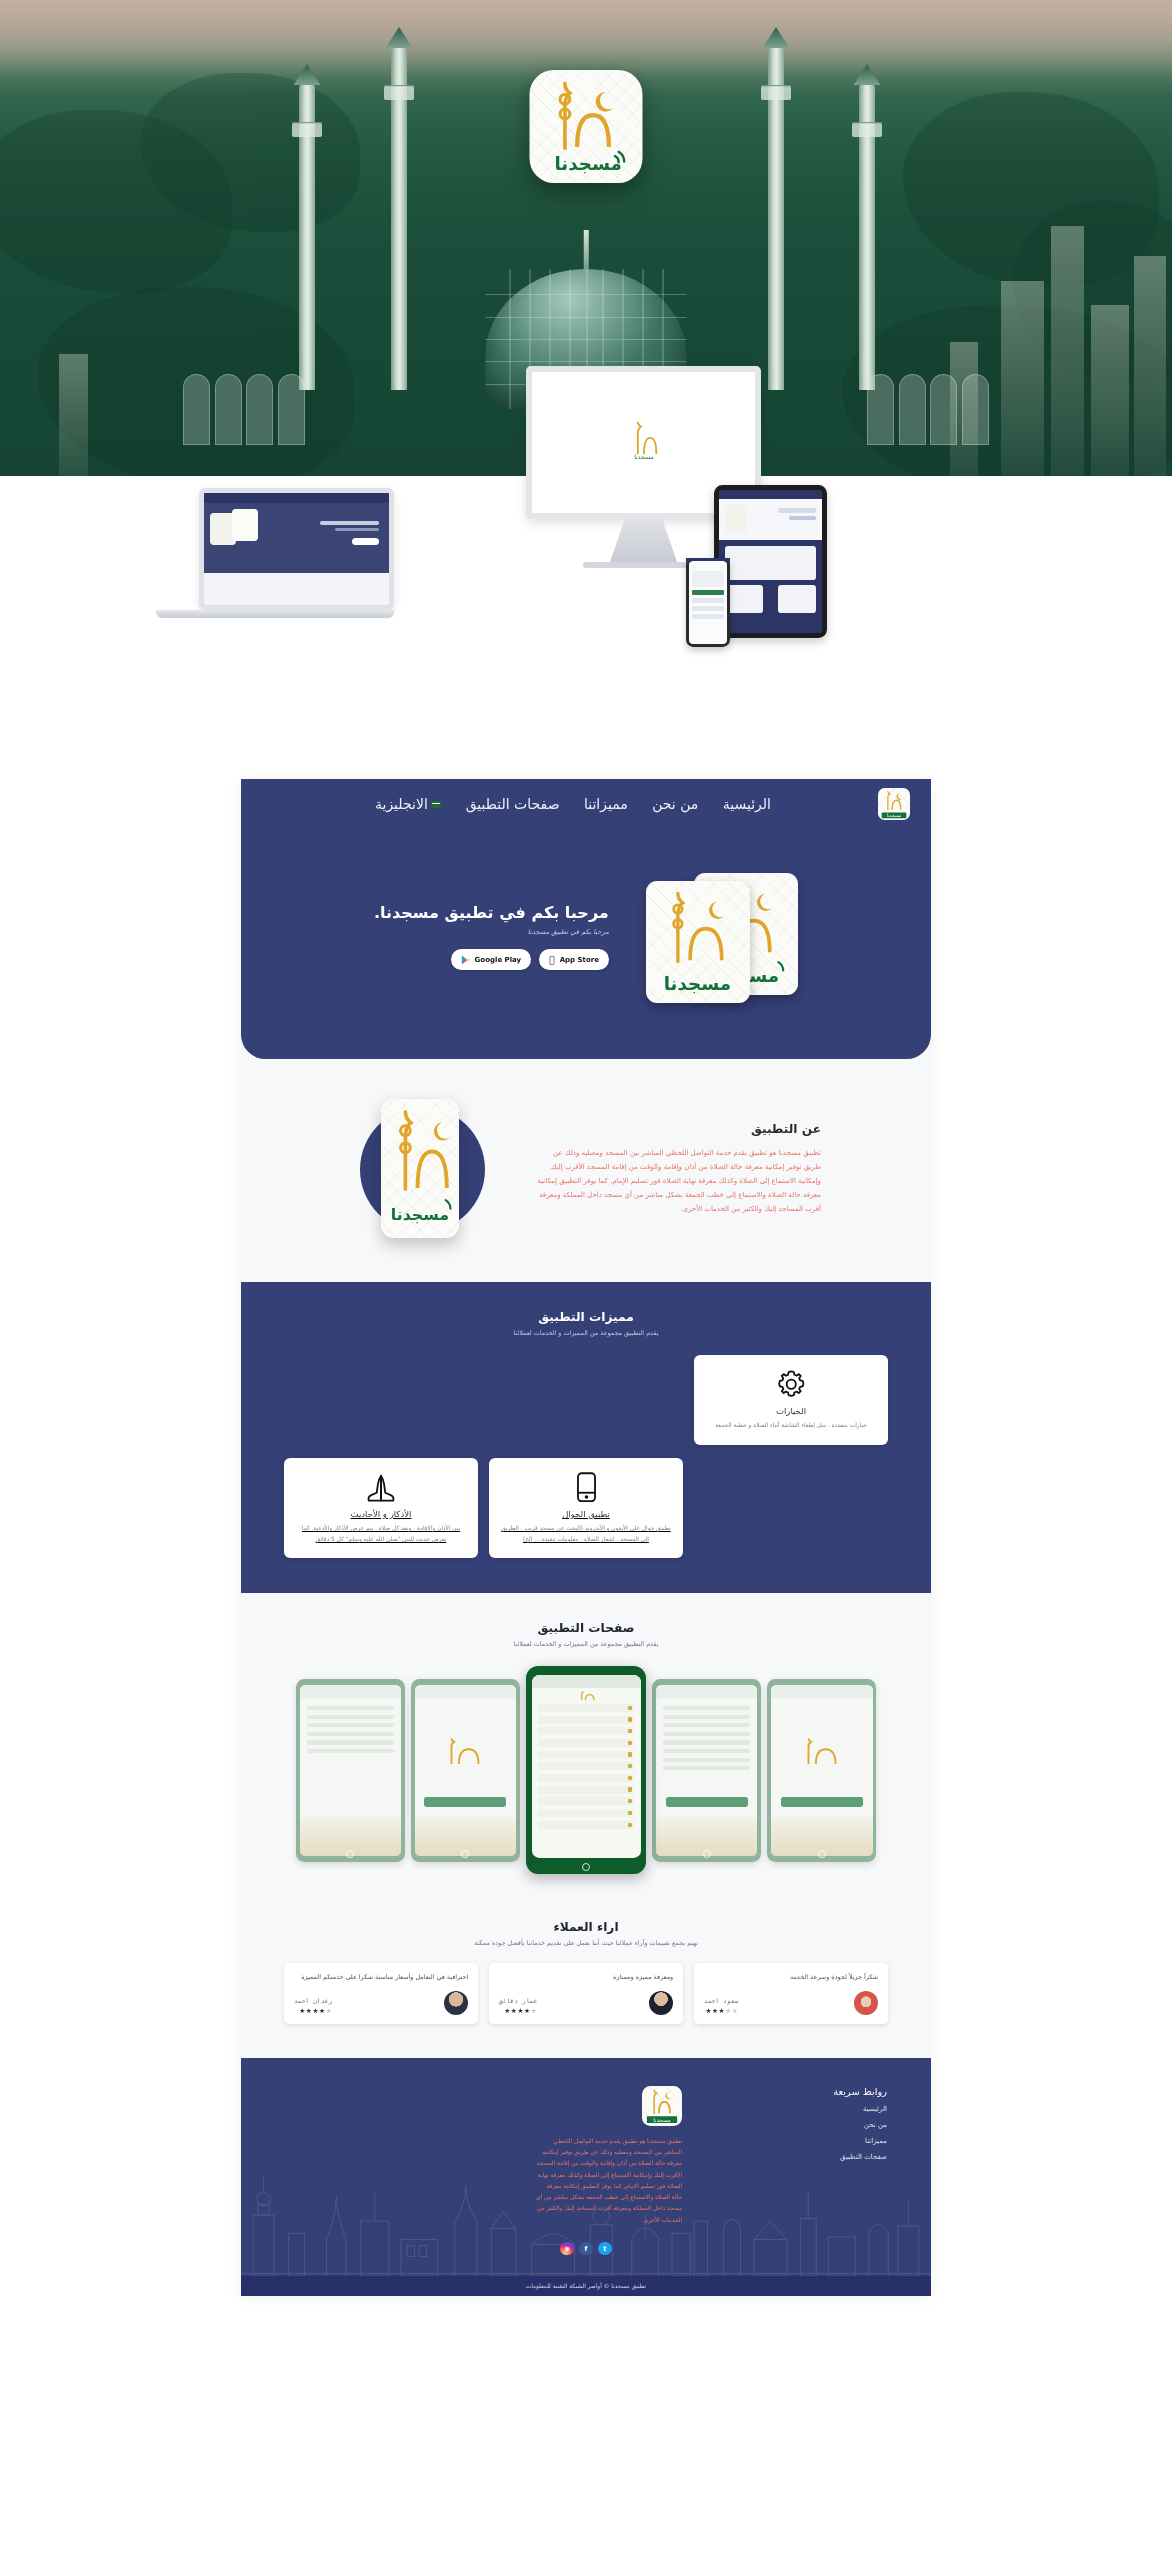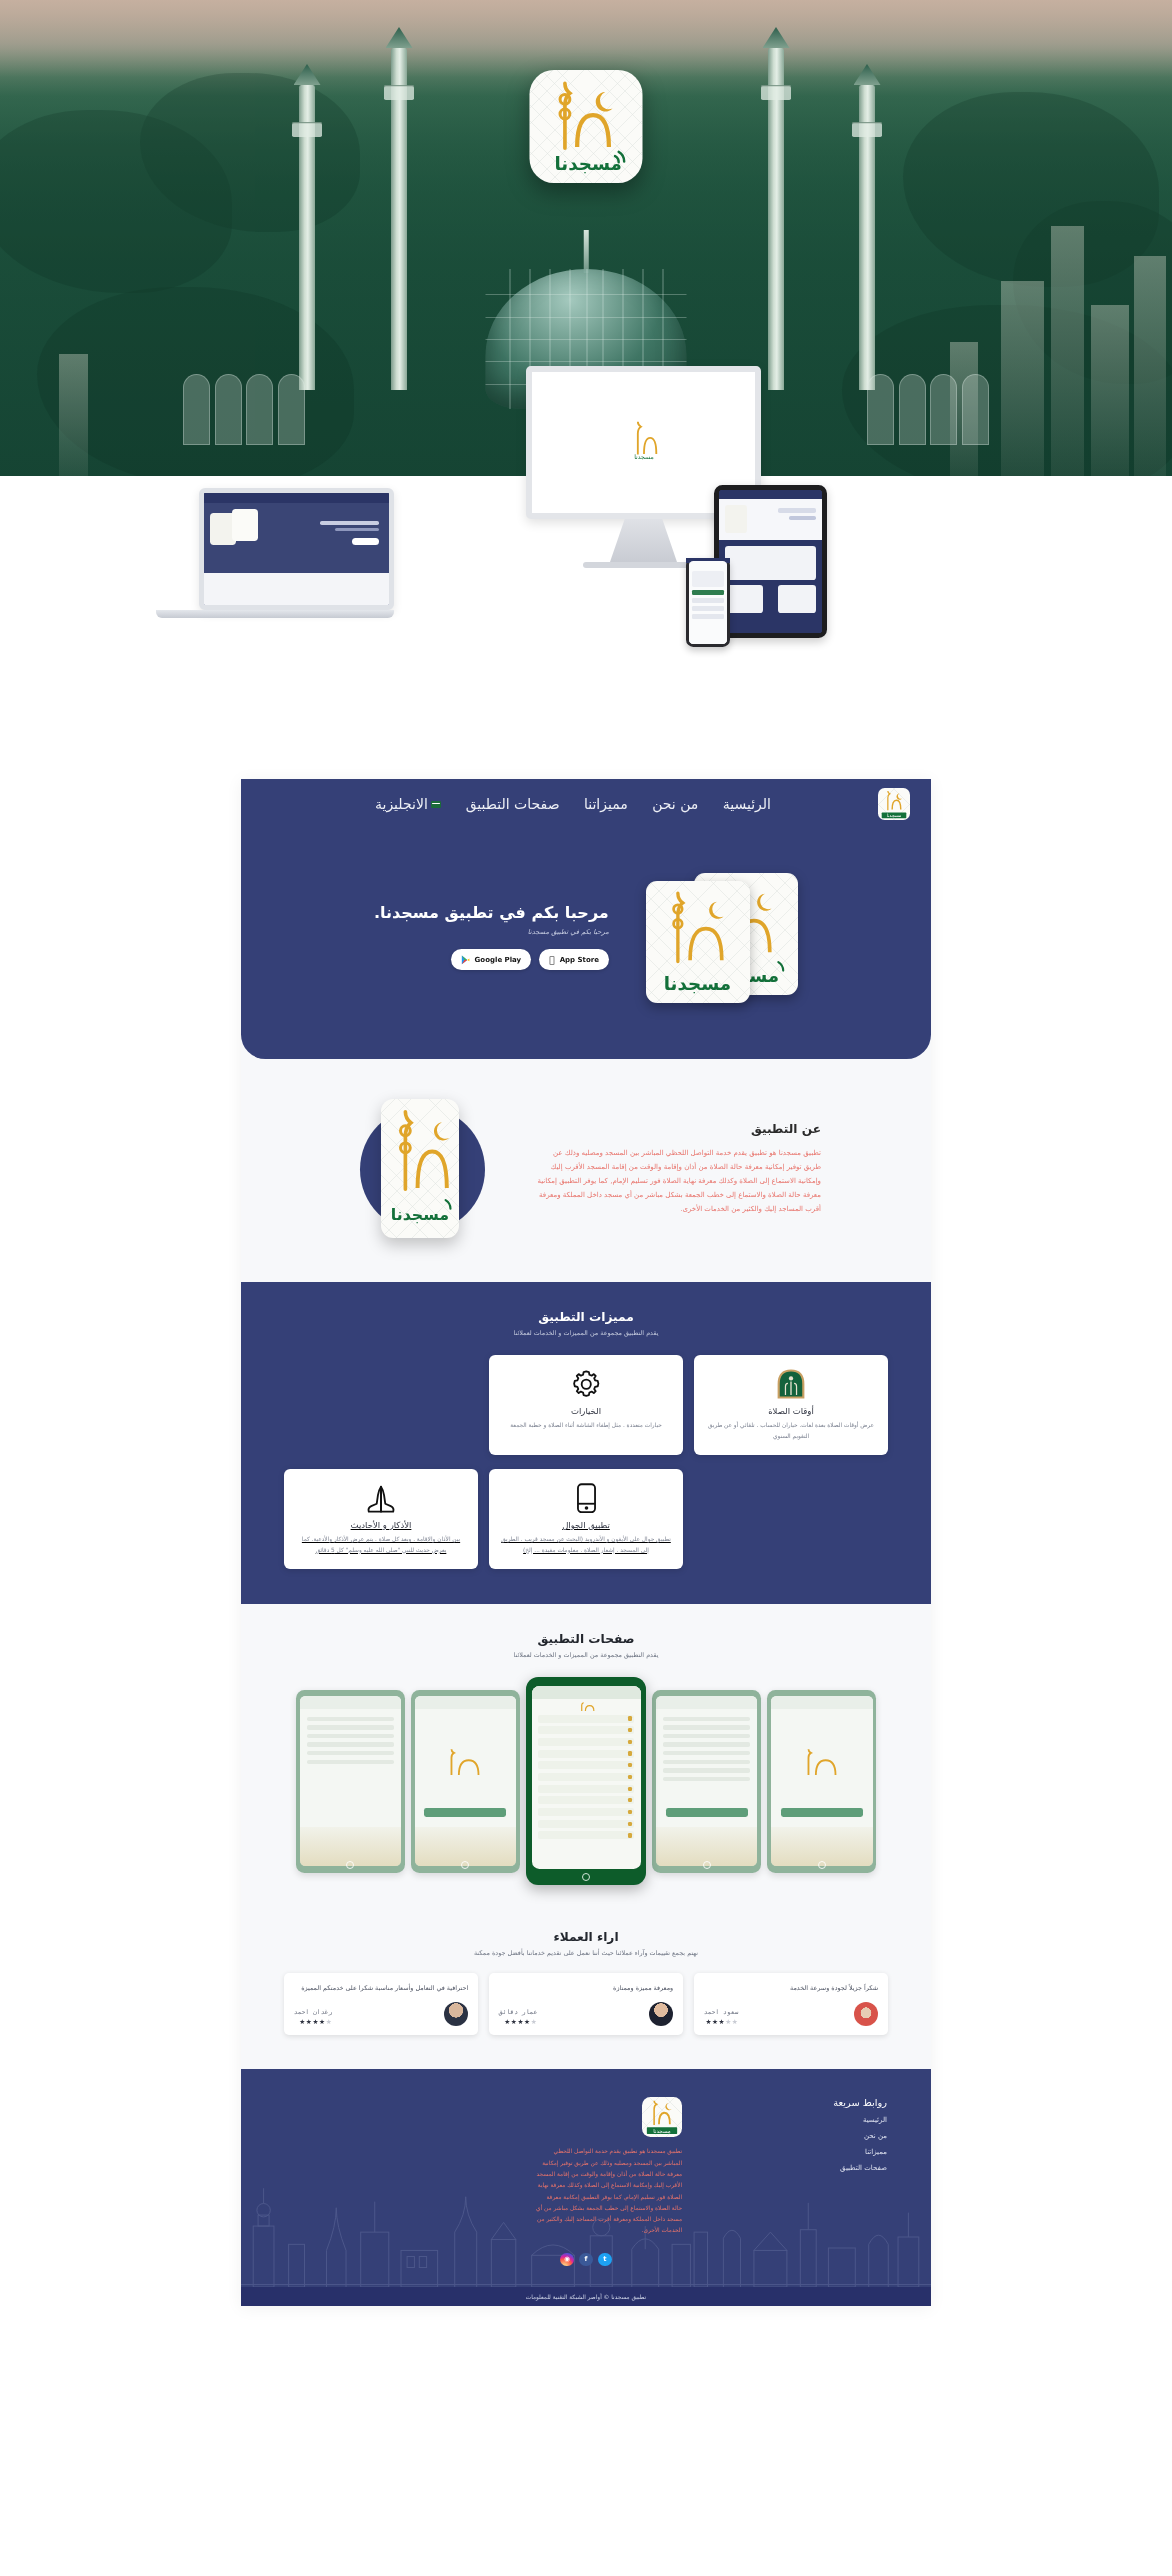--- a/index.html
+++ b/index.html
@@ -580,33 +580,20 @@
     </div>
   </div>
 
   <div class="features">
     <div class="sec-title">مميزات التطبيق</div>
     <div class="sec-sub">يقدم التطبيق مجموعة من المميزات و الخدمات لعملائنا</div>
 
     <div class="feat-grid">
 
 
-      <div class="feat-card">
-        <div class="feat-icon">
-          <svg width="32" height="32" viewBox="0 0 52 52" aria-hidden="true">
-            <path d="M6 48 L6 26 Q6 4 26 4 Q46 4 46 26 L46 48 Z" fill="#14623c" stroke="#c9a063" stroke-width="3.5"></path>
-            <path d="M26 44 V22" stroke="#e8e2cf" stroke-width="2.2"></path>
-            <path d="M17 44 V30 q0-5 4-5" stroke="#e8e2cf" stroke-width="2" fill="none"></path>
-            <path d="M35 44 V30 q0-5 -4-5" stroke="#e8e2cf" stroke-width="2" fill="none"></path>
-            <circle cx="26" cy="17" r="3.5" fill="#e8e2cf"></circle>
-          </svg>
-        </div>
-        <div class="feat-name">أوقات الصلاة</div>
-        <div class="feat-desc">عرض أوقات الصلاة بعدة لغات. خياران للحساب . تلقائي أو عن طريق التقويم السنوي</div>
-      </div>
 
       <div class="feat-card">
         <div class="feat-icon">
           <svg width="30.5" height="30.5" viewBox="0 0 50 50" aria-hidden="true">
             <path d="M25 4 l4.3 1.1 .9 4.3 3.6 1.5 3.6-2.5 3.1 3.1 -2.5 3.6 1.5 3.6 4.3 .9 1.1 4.4 -1.1 4.3 -4.3 .9 -1.5 3.6 2.5 3.6 -3.1 3.1 -3.6-2.5 -3.6 1.5 -.9 4.3 -4.3 1.1 -4.3-1.1 -.9-4.3 -3.6-1.5 -3.6 2.5 -3.1-3.1 2.5-3.6 -1.5-3.6 -4.3-.9 -1.1-4.3 1.1-4.4 4.3-.9 1.5-3.6 -2.5-3.6 3.1-3.1 3.6 2.5 3.6-1.5 .9-4.3 Z" fill="none" stroke="#111" stroke-width="3" stroke-linejoin="round"></path>
             <circle cx="25" cy="25" r="7.5" fill="none" stroke="#111" stroke-width="3"></circle>
           </svg>
         </div>
         <div class="feat-name">الخيارات</div>
         <div class="feat-desc">خيارات متعددة . مثل إطفاء الشاشة أثناء الصلاة و خطبة الجمعة</div>

